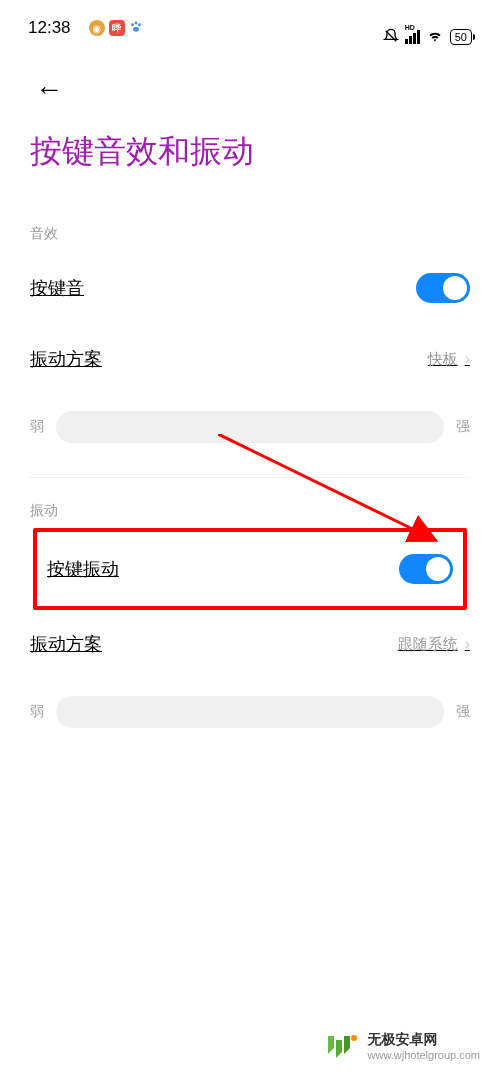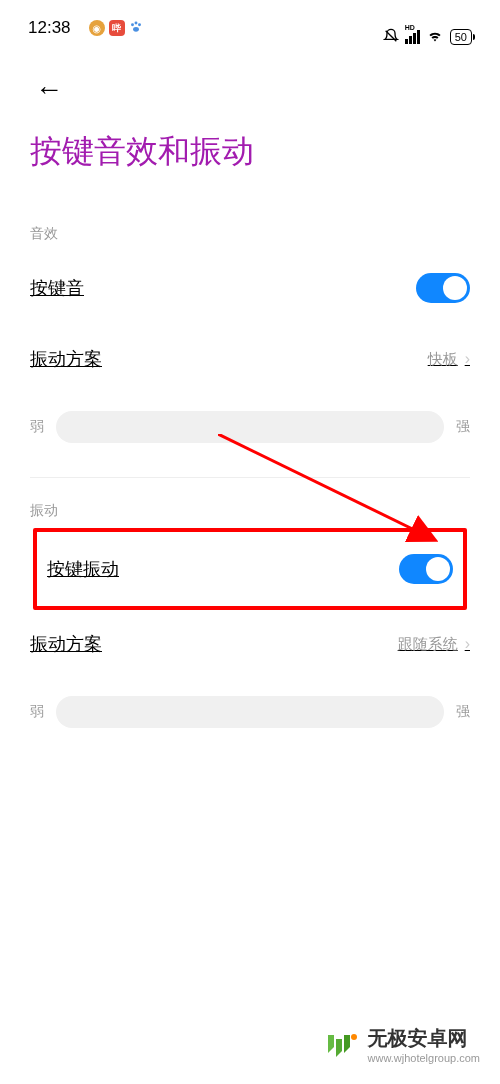--- a/index.html
+++ b/index.html
@@ -223,21 +223,21 @@
     }
     .watermark-logo {
       width: 36px;
       height: 36px;
     }
     .watermark-text {
       display: flex;
       flex-direction: column;
     }
     .watermark-title {
-      font-size: 20px;
+      font-size: 14px;
       font-weight: bold;
       color: #333;
     }
     .watermark-url {
       font-size: 11px;
       color: #999;
     }
   </style>
 </head>
 <body>

